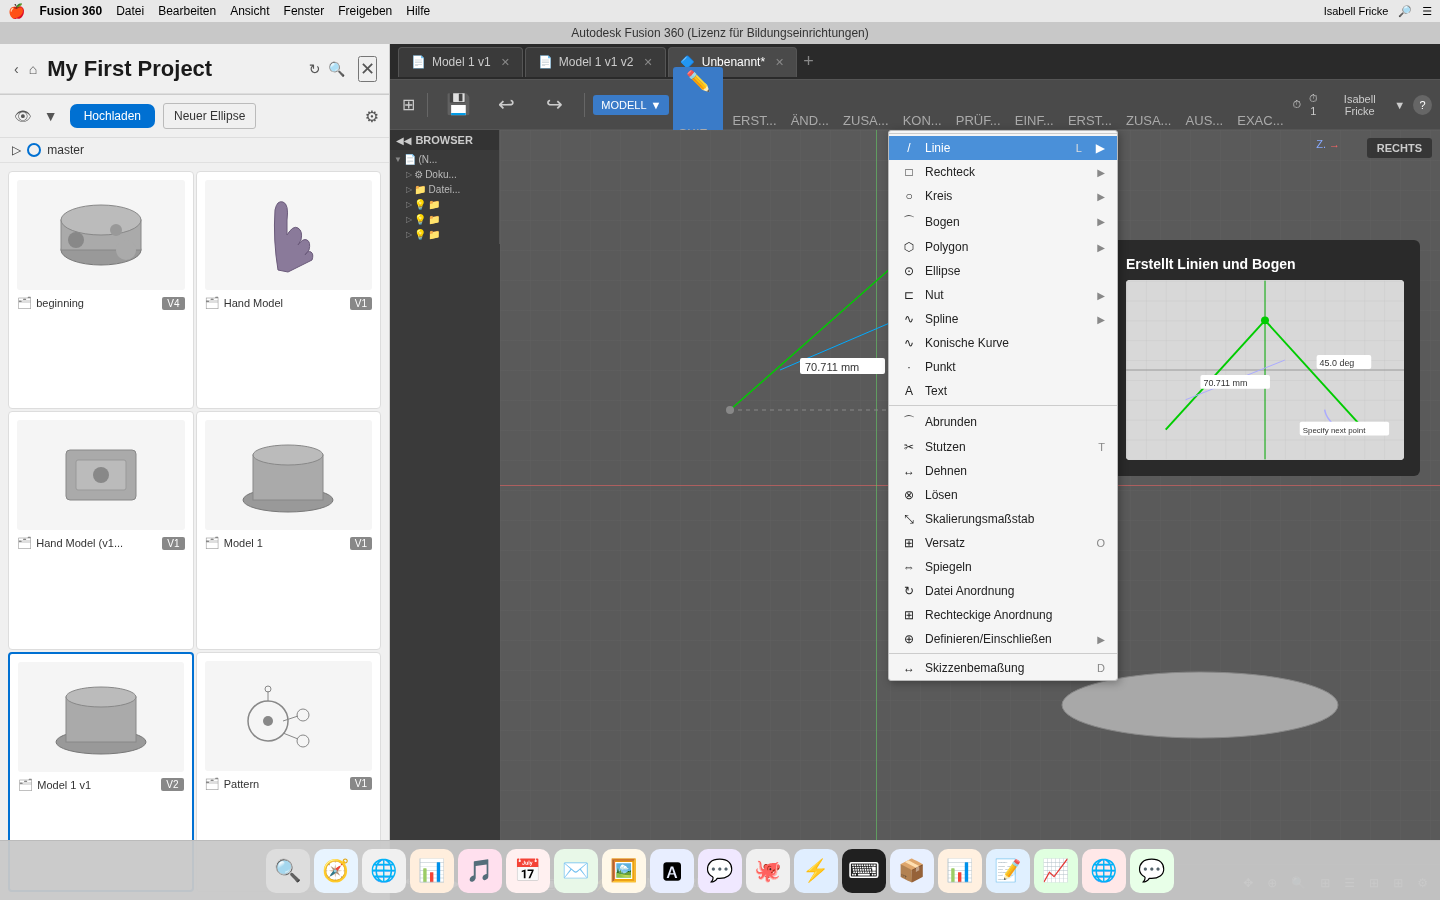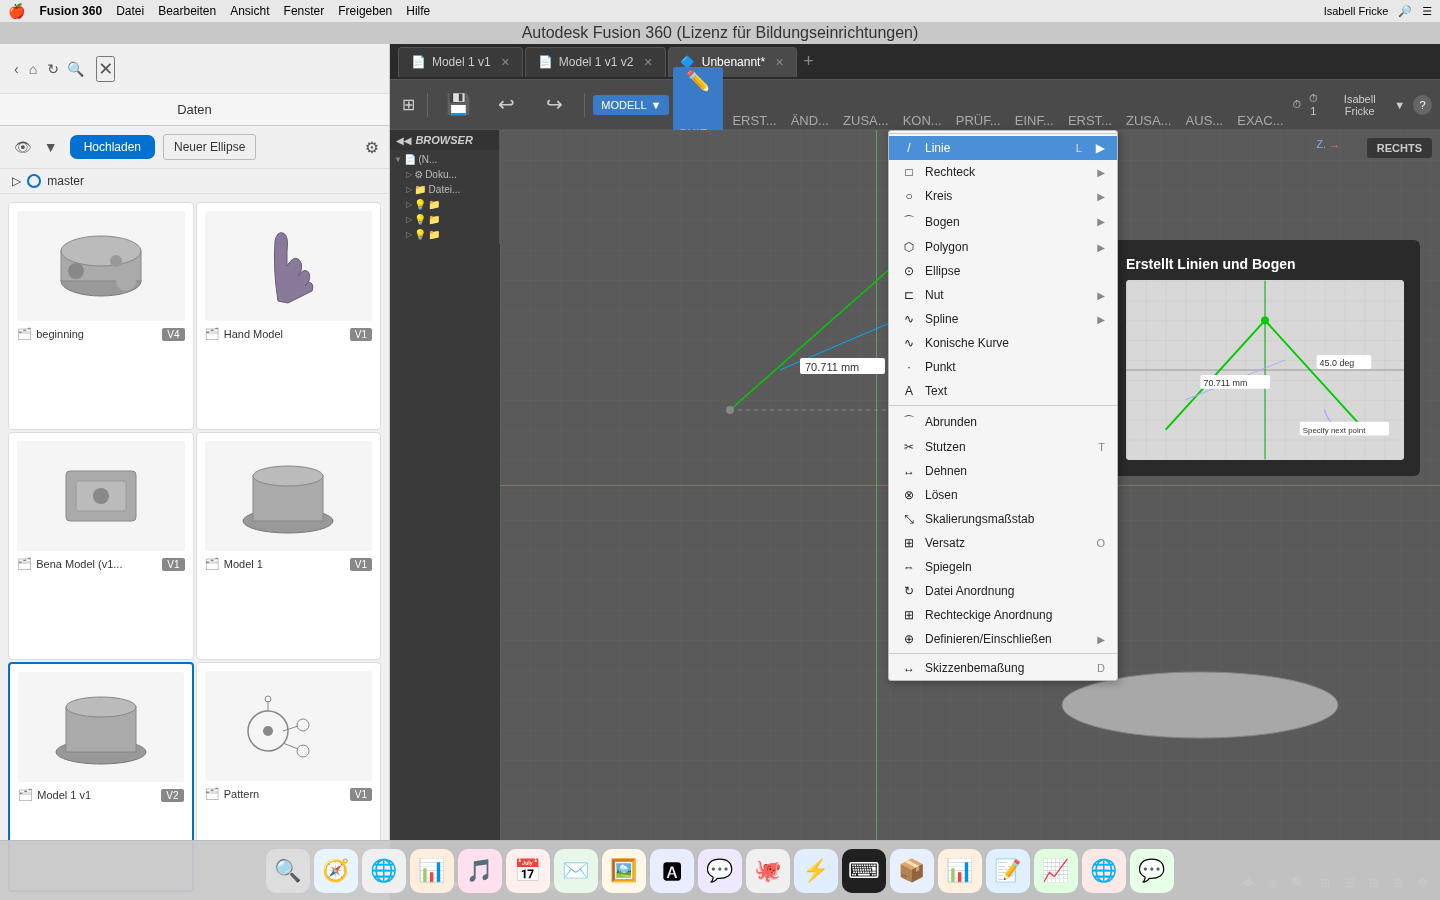--- a/index.html
+++ b/index.html
@@ -12,21 +12,21 @@
       padding: 0 8px; font-size: 12px; font-weight: 500;
     }
     .mac-menubar-left { display: flex; align-items: center; gap: 14px; }
     .mac-menubar-right { display: flex; align-items: center; gap: 10px; font-size: 11px; }
     .apple-logo { font-size: 14px; }
 
     
     .title-bar {
       width: 100%; height: 22px; background: #c8c8c8;
       display: flex; align-items: center; justify-content: center;
-      font-size: 16px; color: #333;
+      font-size: 12px; color: #333;
     }
 
     
     .main-layout { display: flex; width: 100%; height: calc(900px - 44px); }
 
     
     .sidebar {
       width: 390px; min-width: 390px; background: #f0f0f0;
       display: flex; flex-direction: column; border-right: 1px solid #ccc;
     }
@@ -146,21 +146,21 @@
     .browser-panel {
       position: absolute; top: 86px; left: 0; width: 110px;
       background: #3a3a3a; border-right: 1px solid #555;
       font-size: 11px; color: #ccc;
     }
     .browser-header {
       display: flex; align-items: center; padding: 4px 6px; gap: 4px;
       background: #333; cursor: pointer;
     }
     .browser-arrow { font-size: 10px; }
-    .browser-label { font-size: 11px; font-weight: 600; color: #ccc; font-style: italic; }
+    .browser-label { font-size: 11px; font-weight: 600; color: #ccc; }
     .browser-tree { padding: 2px 0; }
     .tree-item {
       display: flex; align-items: center; padding: 2px 4px; gap: 2px;
       font-size: 10px; color: #bbb; cursor: pointer; white-space: nowrap;
     }
     .tree-arrow { font-size: 8px; color: #888; }
     .tree-icon { font-size: 10px; }
 
     
     .sketch-dropdown {
@@ -271,29 +271,29 @@
 
 <div class="main-layout">
 
   <div class="sidebar">
 
     <div class="sidebar-header">
       <div class="sidebar-header-nav">
         <button class="nav-btn">‹</button>
         <button class="nav-btn">⌂</button>
       </div>
+      <span class="project-title">My First Project</span>
       <div class="sidebar-icons">
         <button class="sidebar-icon-btn">↻</button>
         <button class="sidebar-icon-btn">🔍</button>
         <button class="close-btn">✕</button>
       </div>
     </div>
 
     <div class="sidebar-tabs">
-      <button class="sidebar-tab">Daten</button>
     </div>
 
     <div class="sidebar-toolbar">
       <div class="view-btns">
         <button class="view-btn">👁</button>
         <button class="view-btn">▼</button>
       </div>
       <button class="upload-btn">Hochladen</button>
       <button class="new-folder-btn">Neuer Ellipse</button>
       <button class="settings-btn">⚙</button>
@@ -346,21 +346,21 @@
         <div class="file-thumbnail">
           <svg width="110" height="90" viewBox="0 0 110 90">
             <rect x="20" y="20" width="70" height="50" rx="4" fill="#aaa" stroke="#888"></rect>
             <rect x="30" y="30" width="50" height="30" rx="2" fill="#bbb" stroke="#999"></rect>
             <circle cx="55" cy="45" r="8" fill="#888"></circle>
           </svg>
         </div>
         <div class="file-label-row">
           <div class="file-icon-label">
             <span class="model-icon">🗂</span>
-            <span class="file-name">Bena Model (v1...</span>
+            <span class="file-name">Hand Model (v1...</span>
           </div>
           <span class="file-version">V1</span>
         </div>
       </div>
 
       <div class="file-card">
         <div class="file-thumbnail">
           <svg width="110" height="90" viewBox="0 0 110 90">
             <ellipse cx="55" cy="70" rx="45" ry="12" fill="#999" stroke="#777"></ellipse>
             <rect x="20" y="25" width="70" height="45" fill="#aaa" stroke="#888"></rect>

